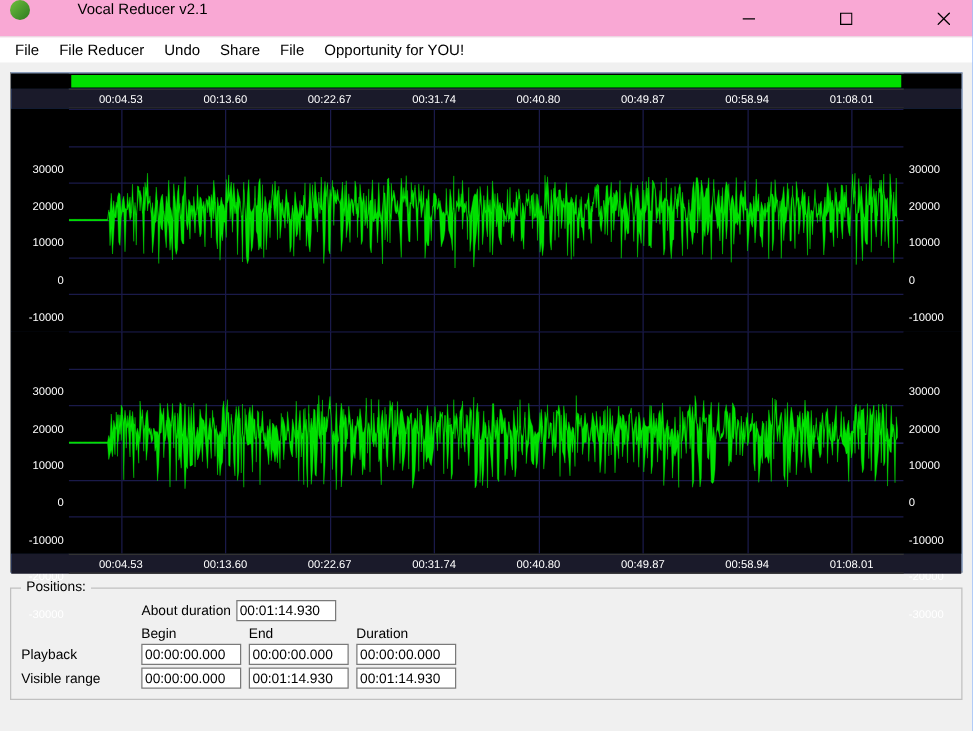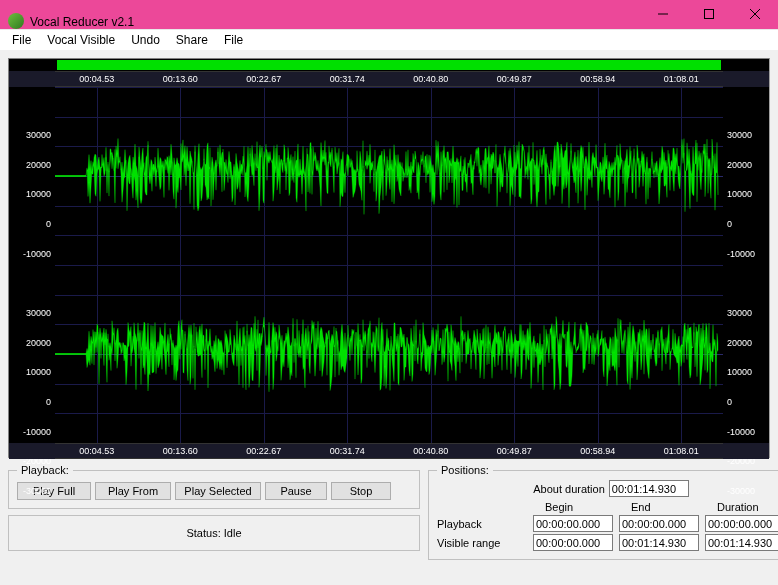--- a/index.html
+++ b/index.html
@@ -1,18 +1,18 @@
 <!DOCTYPE html>
 <html><head>
 <meta charset="utf-8">
 <style>
 * { margin: 0; padding: 0; box-sizing: border-box; font-family: "Segoe UI", Tahoma, sans-serif; }
 body { background: #fff; width: 778px; height: 585px; overflow: hidden; }
 
-.titlebar { height: 30px; background: #ec4899; border-bottom: 1px solid #e8e8e8; display: flex; align-items: flex-end; padding: 0 0 0 8px; }
+.titlebar { height: 30px; background: #f9a8d4; border-bottom: 1px solid #e8e8e8; display: flex; align-items: flex-start; padding: 0 0 0 8px; gap: 32px; }
 .titlebar .icon { width: 16px; height: 16px; border-radius: 50%; background: linear-gradient(135deg, #6fbf3f, #2d7a1f); margin-right: 6px; position: relative; }
 .titlebar .title { font-size: 12px; flex: 1; color: #000; }
 .winbtn { width: 46px; height: 30px; display: flex; align-items: center; justify-content: center; font-size: 10px; color: #000; cursor: pointer; }
 
 .menubar { height: 20px; display: flex; align-items: center; padding: 0 4px; background: #fff; }
 .menuitem { padding: 2px 8px; font-size: 12px; cursor: pointer; }
 
 .content { background: #f0f0f0; padding: 8px; height: calc(100% - 50px); }
 
 .wave-frame { border: 1px solid #a0a0a0; border-top-color: #808080; border-left-color: #808080; background: #3b82f6; padding: 0; height: 400px; position: relative; }
@@ -47,21 +47,21 @@
 .btn.w1 { width: 74px; }
 .btn.w2 { width: 76px; }
 .btn.w3 { width: 86px; }
 .btn.w4 { width: 62px; }
 .btn.w5 { width: 60px; }
 
 .status-box { border: 1px solid #c0c0c0; margin-top: 6px; height: 36px; display: flex; align-items: center; justify-content: center; font-size: 11px; width: 412px; }
 
 .pos-grid { display: grid; grid-template-columns: 90px 80px 80px 80px; gap: 2px 6px; align-items: center; font-size: 11px; }
 .pos-label { text-align: left; }
-.pos-hdr { font-size: 11px; margin-left: 12px; }
+.pos-hdr { font-size: 11px; }
 .valbox { border: 1px solid #7a7a7a; background: #fff; padding: 1px 2px; font-size: 11px; font-family: inherit; height: 17px; line-height: 14px; }
 .pos-row1 { grid-column: 1 / 5; display: flex; justify-content: center; align-items: center; gap: 4px; margin-bottom: 2px; }
 .pos-row1 .valbox { width: 80px; }
 
 </style>
 </head>
 <body>
 
 <div class="titlebar">
   <div class="icon"></div>
@@ -79,24 +79,25 @@
   <div class="winbtn close">
     <svg width="10" height="10">
         <line x1="0" y1="0" x2="10" y2="10" stroke="#000" stroke-width="1"></line>
         <line x1="10" y1="0" x2="0" y2="10" stroke="#000" stroke-width="1"></line>
       </svg>
   </div>
 </div>
 
 <div class="menubar">
   <div class="menuitem">File</div>
-  <div class="menuitem">Vocal Visible</div>
+  <div class="menuitem">File Reducer</div>
   <div class="menuitem">Undo</div>
   <div class="menuitem">Share</div>
   <div class="menuitem">File</div>
+  <div class="menuitem">Opportunity for YOU!</div>
 </div>
 
 <div class="content">
   <div class="wave-frame">
     <div class="progress-row">
       <div class="progress-gutter"></div>
       <div class="progress-bar"></div>
       <div class="progress-gutter"></div>
     </div>
     <div class="ruler">
@@ -206,35 +207,20 @@
           <span class="ruler-label" style="left: 56.25%; transform: translateX(-50%);">00:40.80</span>
           <span class="ruler-label" style="left: 68.75%; transform: translateX(-50%);">00:49.87</span>
           <span class="ruler-label" style="left: 81.25%; transform: translateX(-50%);">00:58.94</span>
           <span class="ruler-label" style="left: 93.75%; transform: translateX(-50%);">01:08.01</span>
         </div>
       <div class="ruler-gutter"></div>
     </div>
   </div>
 
   <div class="bottom-row">
-    <div style="display:flex; flex-direction:column;">
-      <fieldset class="playback-fs">
-        <legend>Playback:</legend>
-        <div class="btn-row">
-          <div class="btn w1">Play Full</div>
-          <div class="btn w2">Play From</div>
-          <div class="btn w3">Play Selected</div>
-          <div class="btn w4">Pause</div>
-          <div class="btn w5">Stop</div>
-        </div>
-      </fieldset>
-      <div class="status-box">
-        <span>Status: Idle</span>
-      </div>
-    </div>
 
     <fieldset class="positions-fs">
       <legend>Positions:</legend>
       <div class="pos-grid">
         <div class="pos-row1">
           <span>About duration</span>
           <div class="valbox">00:01:14.930</div>
         </div>
         <div></div>
         <div class="pos-hdr">Begin</div>

